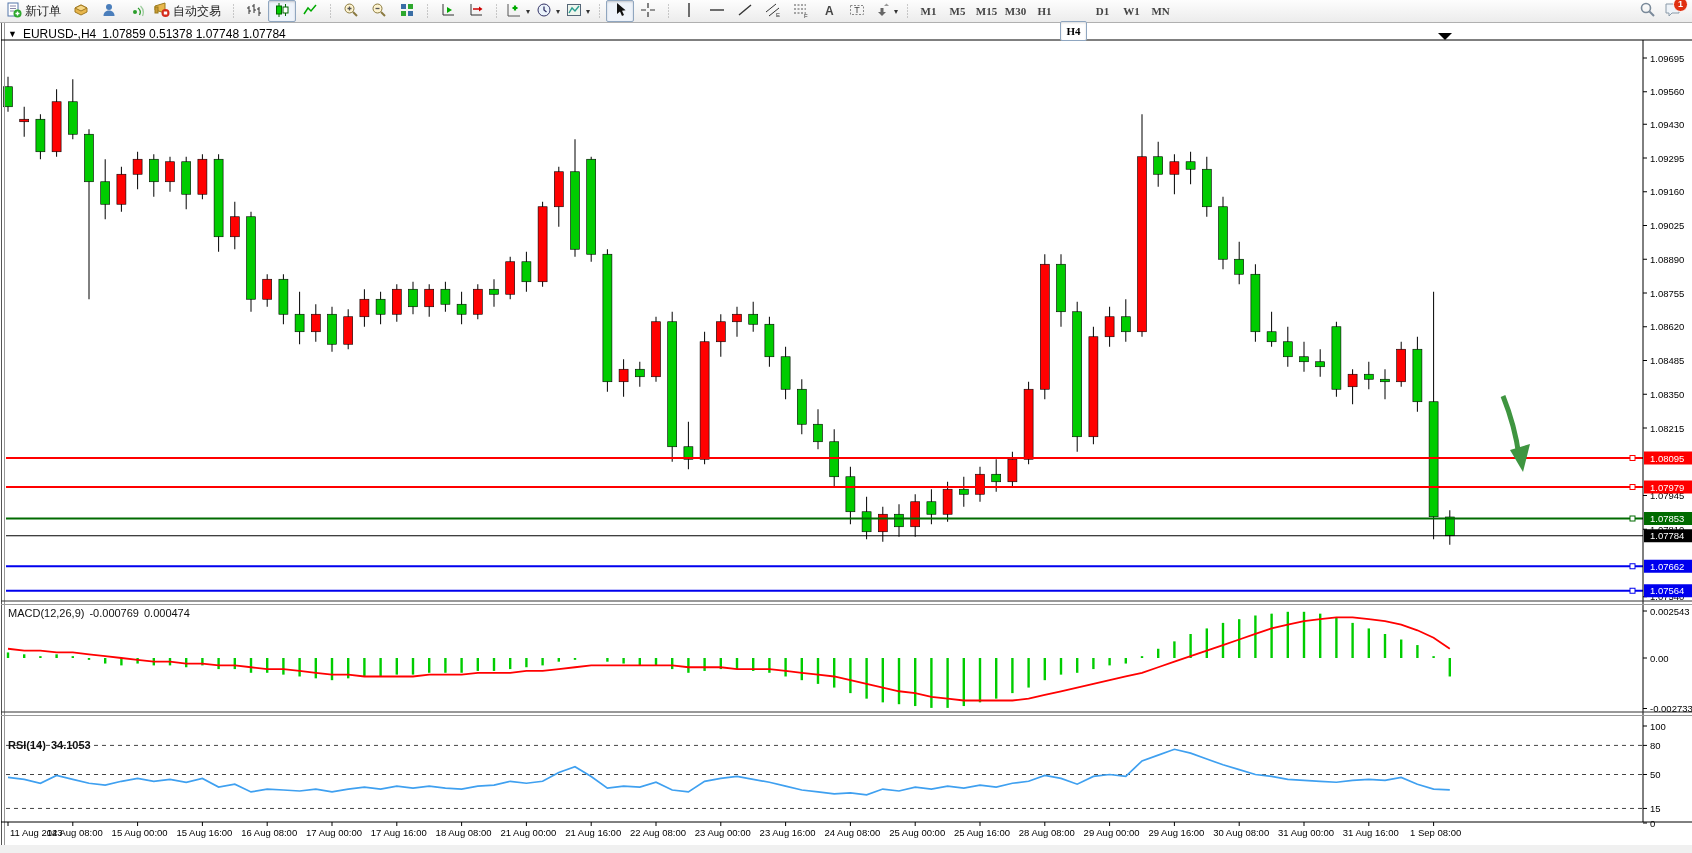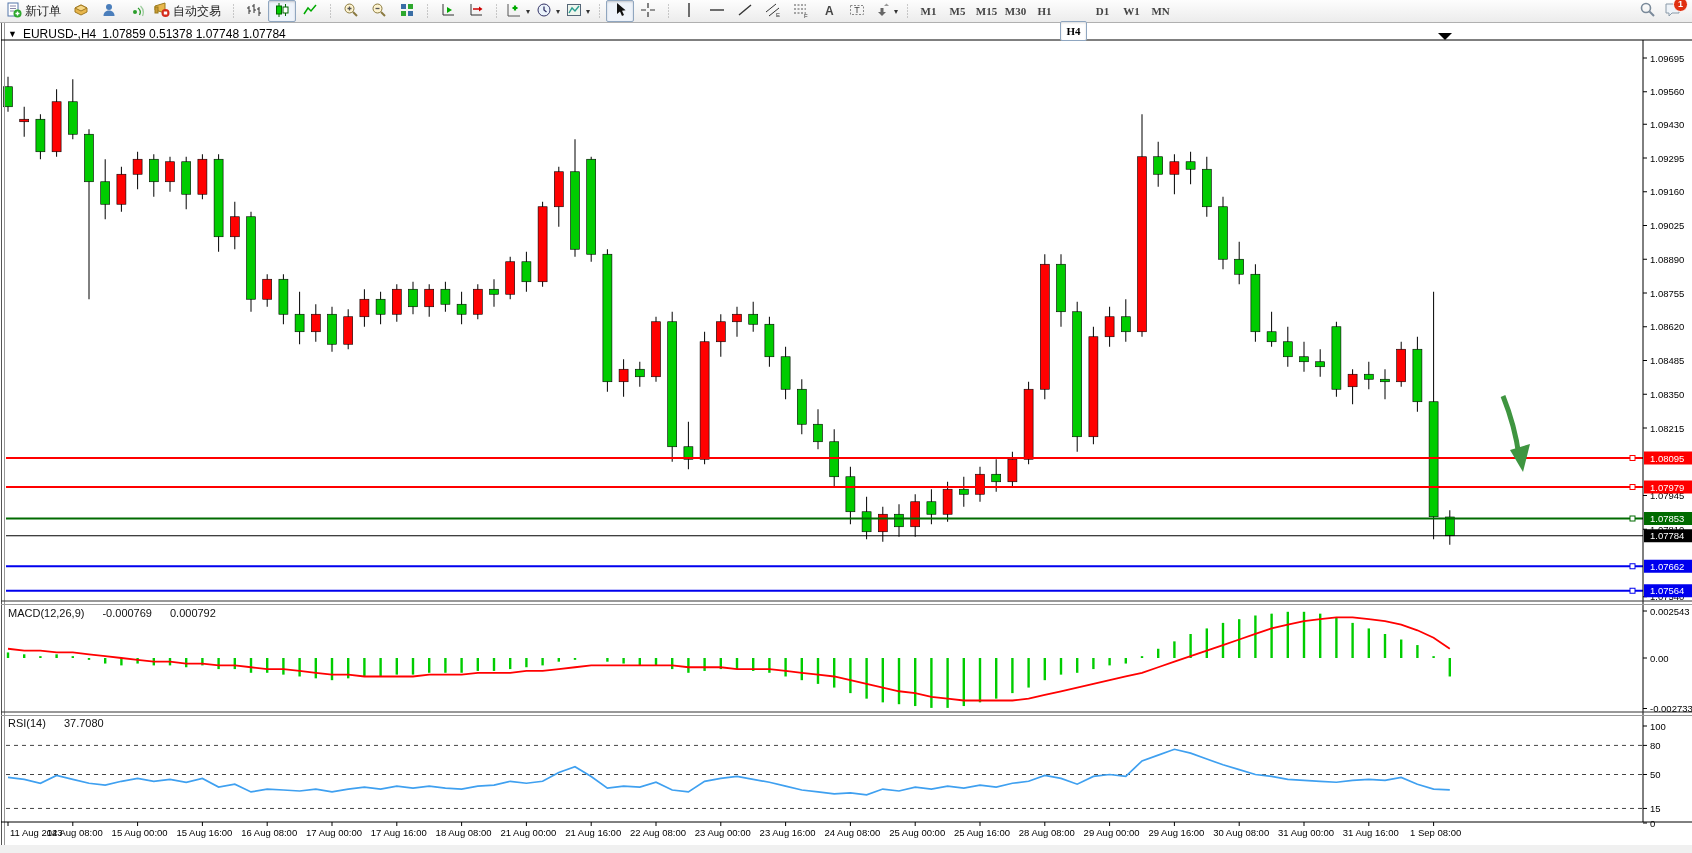--- a/index.html
+++ b/index.html
@@ -13,21 +13,21 @@
   .caret{font-size:8px;color:#333;margin-left:1px;}
   .tf-row{display:flex;align-items:center;}
   .tf{font-size:11px;font-weight:bold;color:#444;min-width:25px;height:18px;display:flex;align-items:center;justify-content:center;border:1px solid transparent;border-radius:2px;margin:0 1px;font-family:Liberation Serif, serif;}
   .tf.active{background:#fff;border:1px solid #8fa6c0;box-shadow:inset 0 1px 2px rgba(0,0,0,.15);color:#000;margin-top:40px;}
   .right-icons{margin-left:auto;display:flex;align-items:center;gap:8px;padding-right:10px;}
   .chat-wrap{position:relative;}
   .badge{position:absolute;top:-4px;right:-6px;width:13px;height:13px;background:#e03010;border-radius:50%;color:#fff;font-size:9px;font-weight:bold;display:flex;align-items:center;justify-content:center;border:1px solid #fff;}
   
   .ohlc-title{position:absolute;top:27px;left:8px;font-size:12px;color:#000;z-index:4;display:flex;gap:6px;align-items:center;}
   .ohlc-title .dd{font-size:9px;}
-  .ind-label{position:absolute;font-size:11px;color:#111;z-index:4;background:transparent;display:flex;gap:18px;text-align:center;}
+  .ind-label{position:absolute;font-size:11px;color:#111;z-index:4;background:transparent;display:flex;gap:5px;text-align:center;}
   svg text{font-family:"Liberation Sans",sans-serif;}
 </style>
 </head>
 <body>
 <div class="stage">
 
 <svg id="chart-svg" width="1692" height="853" viewBox="0 0 1692 853" style="position:absolute;top:0;left:0;">
       <rect x="0" y="23" width="1692" height="822" fill="#ffffff"></rect>
       <rect x="0" y="845" width="1692" height="8" fill="#f0f0f0"></rect>
       <g>
@@ -651,20 +651,20 @@
 </div>
 
 <div class="ohlc-title">
   <span class="dd">▼</span>
   <span>EURUSD-,H4</span>
   <span>1.07859 0.51378 1.07748 1.07784</span>
 </div>
 <div class="ind-label" style="top:607px;left:8px;">
   <span>MACD(12,26,9)</span>
   <span>-0.000769</span>
-  <span>0.000792</span>
+  <span>0.000474</span>
 </div>
-<div class="ind-label" style="top:717px;left:8px;">
+<div class="ind-label" style="top:739px;left:8px;font-weight:bold;">
   <span>RSI(14)</span>
-  <span>37.7080</span>
+  <span>34.1053</span>
 </div>
 
 </div>
 
 </body></html>

